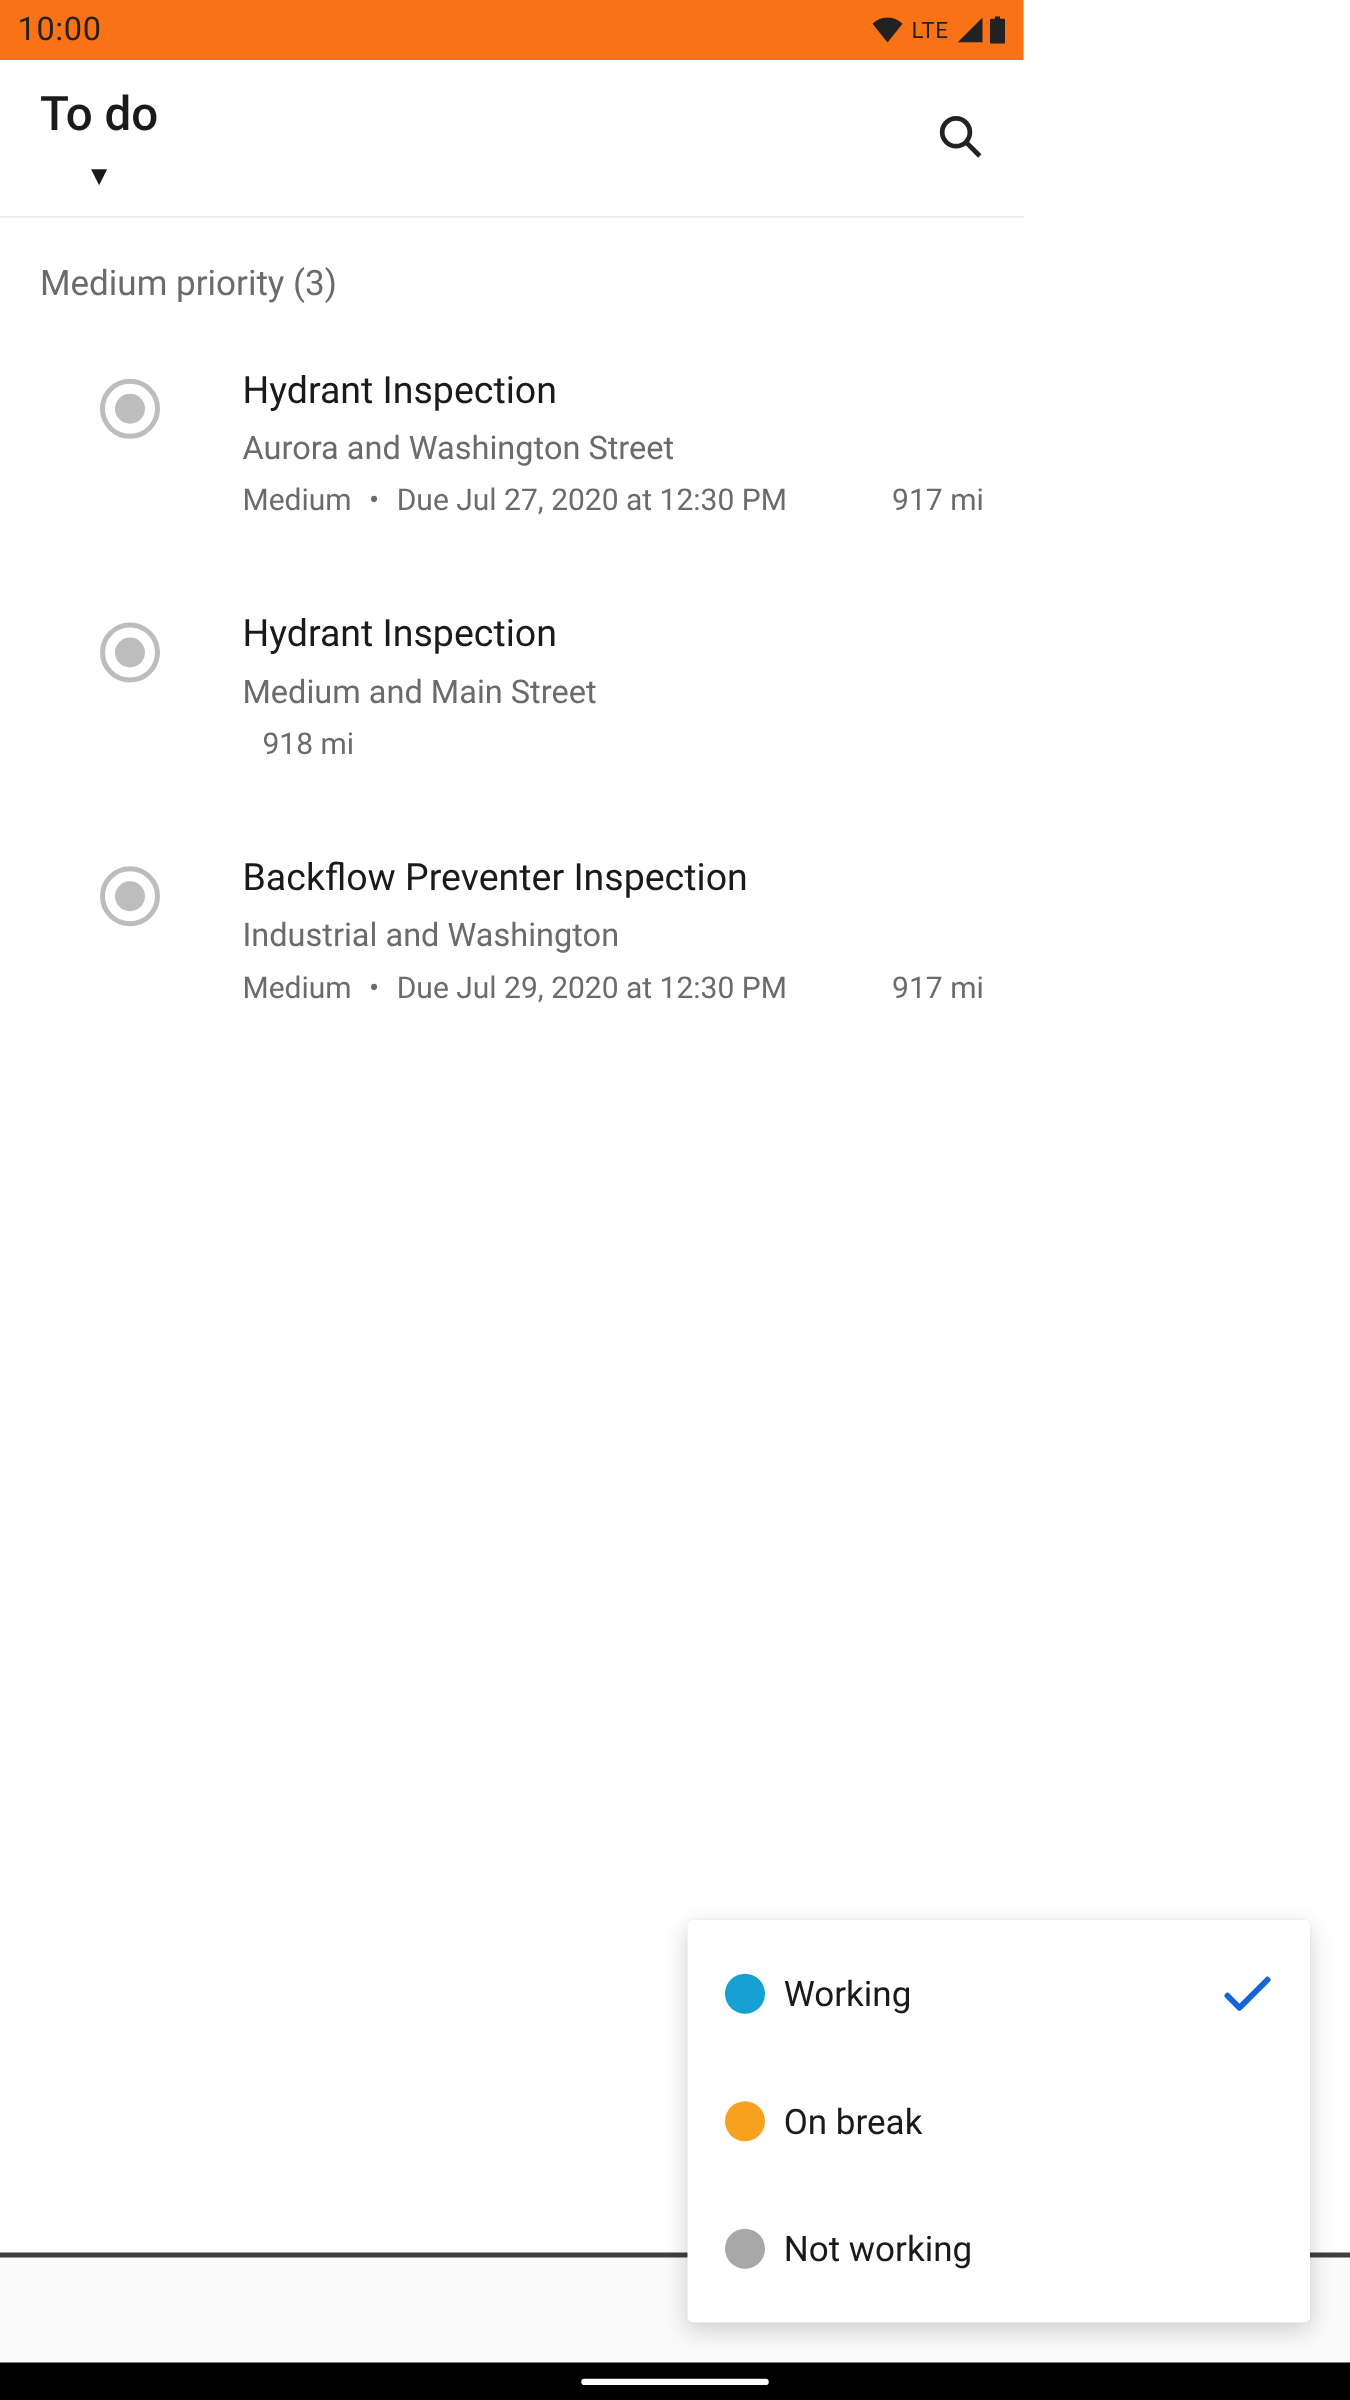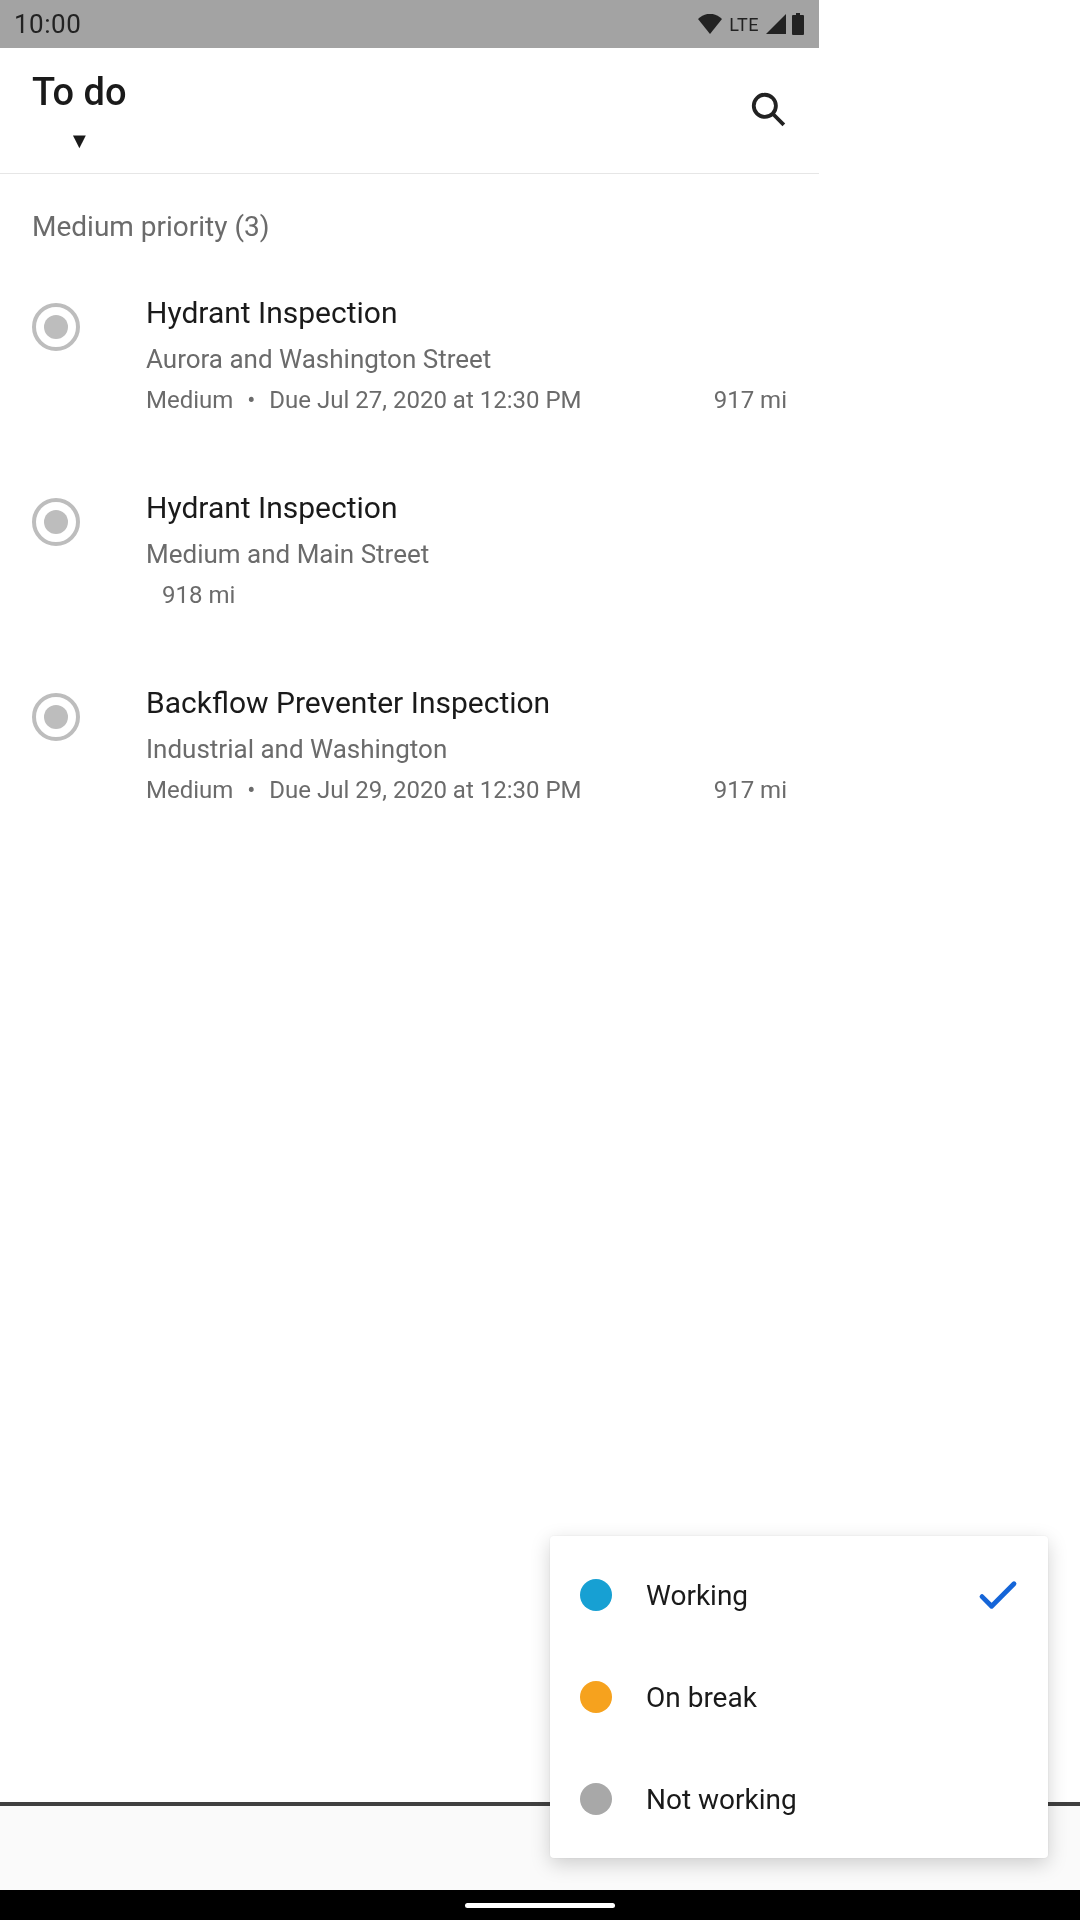--- a/index.html
+++ b/index.html
@@ -1,21 +1,21 @@
 <!DOCTYPE html>
 <html><head>
 <meta charset="utf-8">
 <style>
   * { box-sizing: border-box; margin: 0; padding: 0; }
   html, body { width: 819px; height: 1456px; font-family: Roboto, Arial, sans-serif; background: #fff; overflow: hidden; }
 
   
   .status-bar {
     height: 48px;
-    background: #a3a3a3;
+    background: #f97316;
     display: flex;
     align-items: center;
     justify-content: space-between;
     padding: 0 14px;
     color: #222;
   }
   .status-time { font-size: 26px; font-weight: 400; letter-spacing: 0.5px; }
   .status-right { display: flex; align-items: center; gap: 4px; }
   .status-right .lte { font-size: 18px; font-weight: 400; letter-spacing: 0.5px; margin: 0 2px; }
 
@@ -42,21 +42,21 @@
   .search-btn { cursor: pointer; }
 
   
   .section-header {
     padding: 36px 32px 8px 32px;
     font-size: 28px;
     color: #6b6b6b;
   }
 
   
-  .list { padding: 0; }
+  .list { padding: 0; margin-left: 48px; }
   .row {
     display: flex;
     align-items: flex-start;
     padding: 44px 32px 32px 32px;
     gap: 66px;
   }
   .row-radio {
     width: 48px; height: 48px;
     border: 4px solid #bdbdbd;
     border-radius: 50%;
@@ -114,21 +114,21 @@
     background: #fff;
     border-radius: 4px;
     box-shadow: 0 6px 20px rgba(0,0,0,0.18), 0 0 0 1px rgba(0,0,0,0.02);
     padding: 8px 0;
   }
   .popup-item {
     display: flex;
     align-items: center;
     height: 102px;
     padding: 0 30px;
-    gap: 34px;
+    gap: 15px;
     cursor: pointer;
   }
   .popup-dot { width: 32px; height: 32px; border-radius: 50%; flex: 0 0 auto; }
   .dot-working { background: #17a0d3; }
   .dot-break   { background: #f6a21e; }
   .dot-notwork { background: #a8a8a8; }
   .popup-text  { flex: 1 1 auto; font-size: 28px; color: #1a1a1a; }
   .popup-check { color: #1565d8; }
 </style>
 </head>

